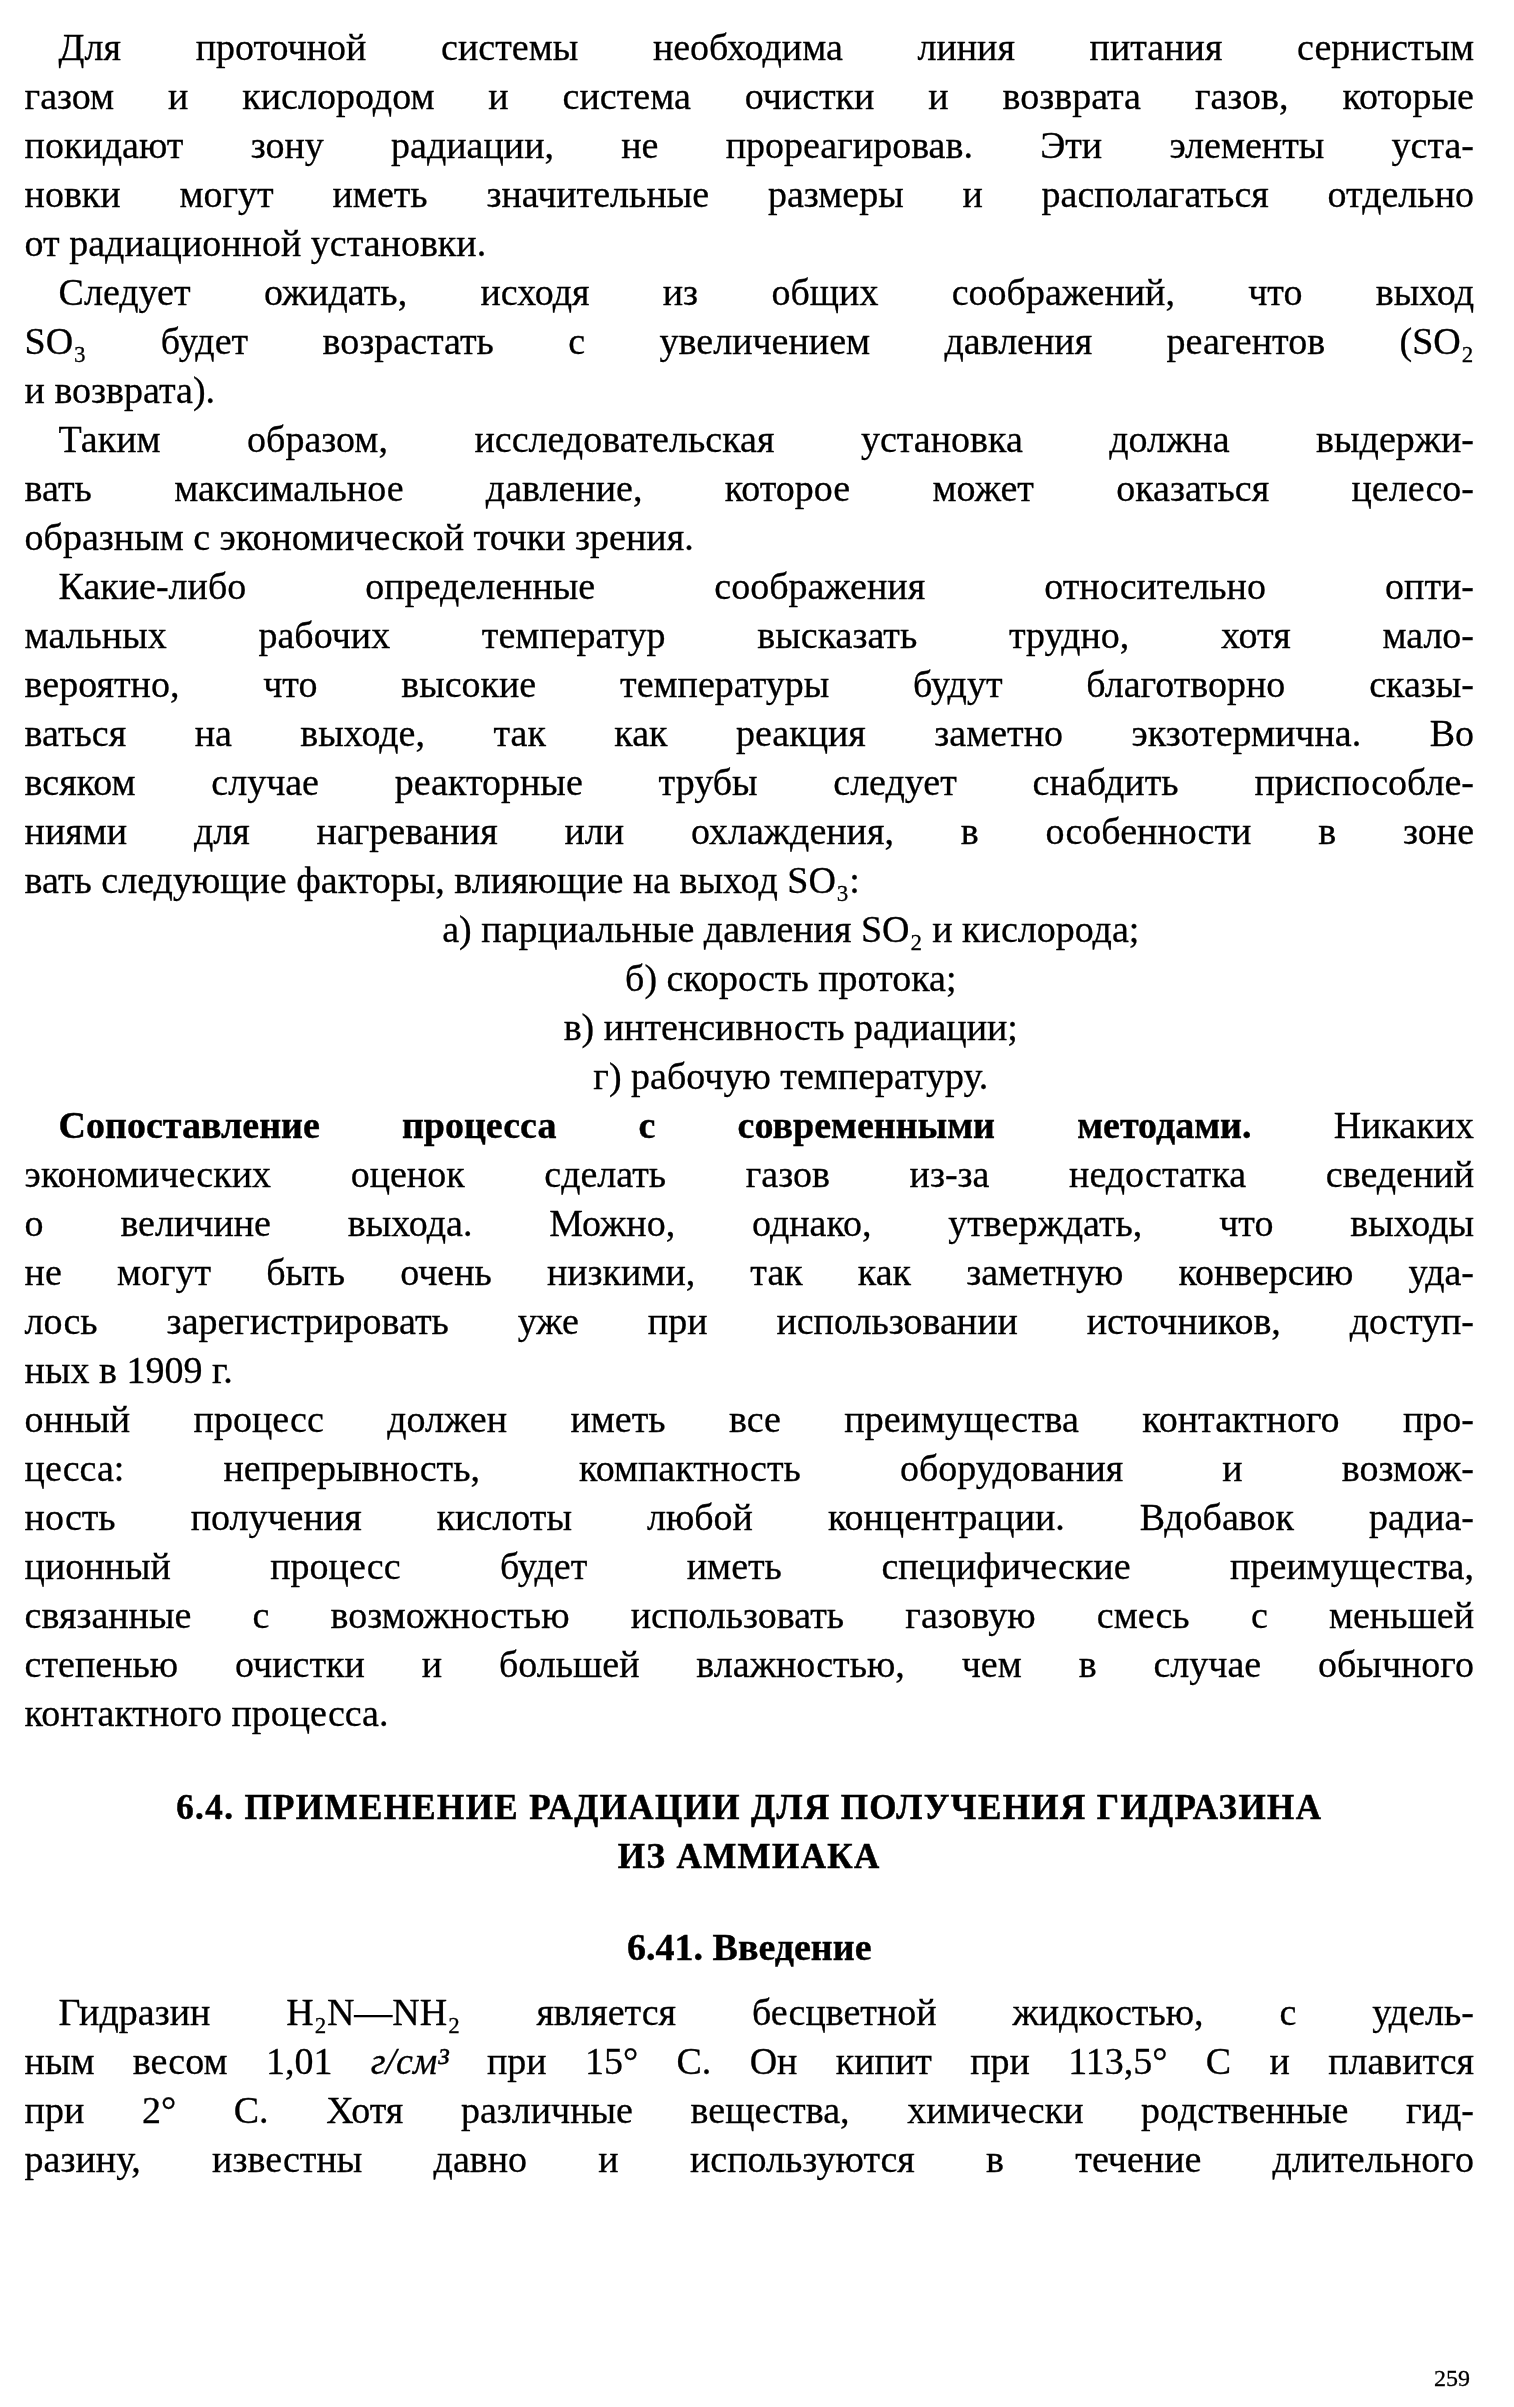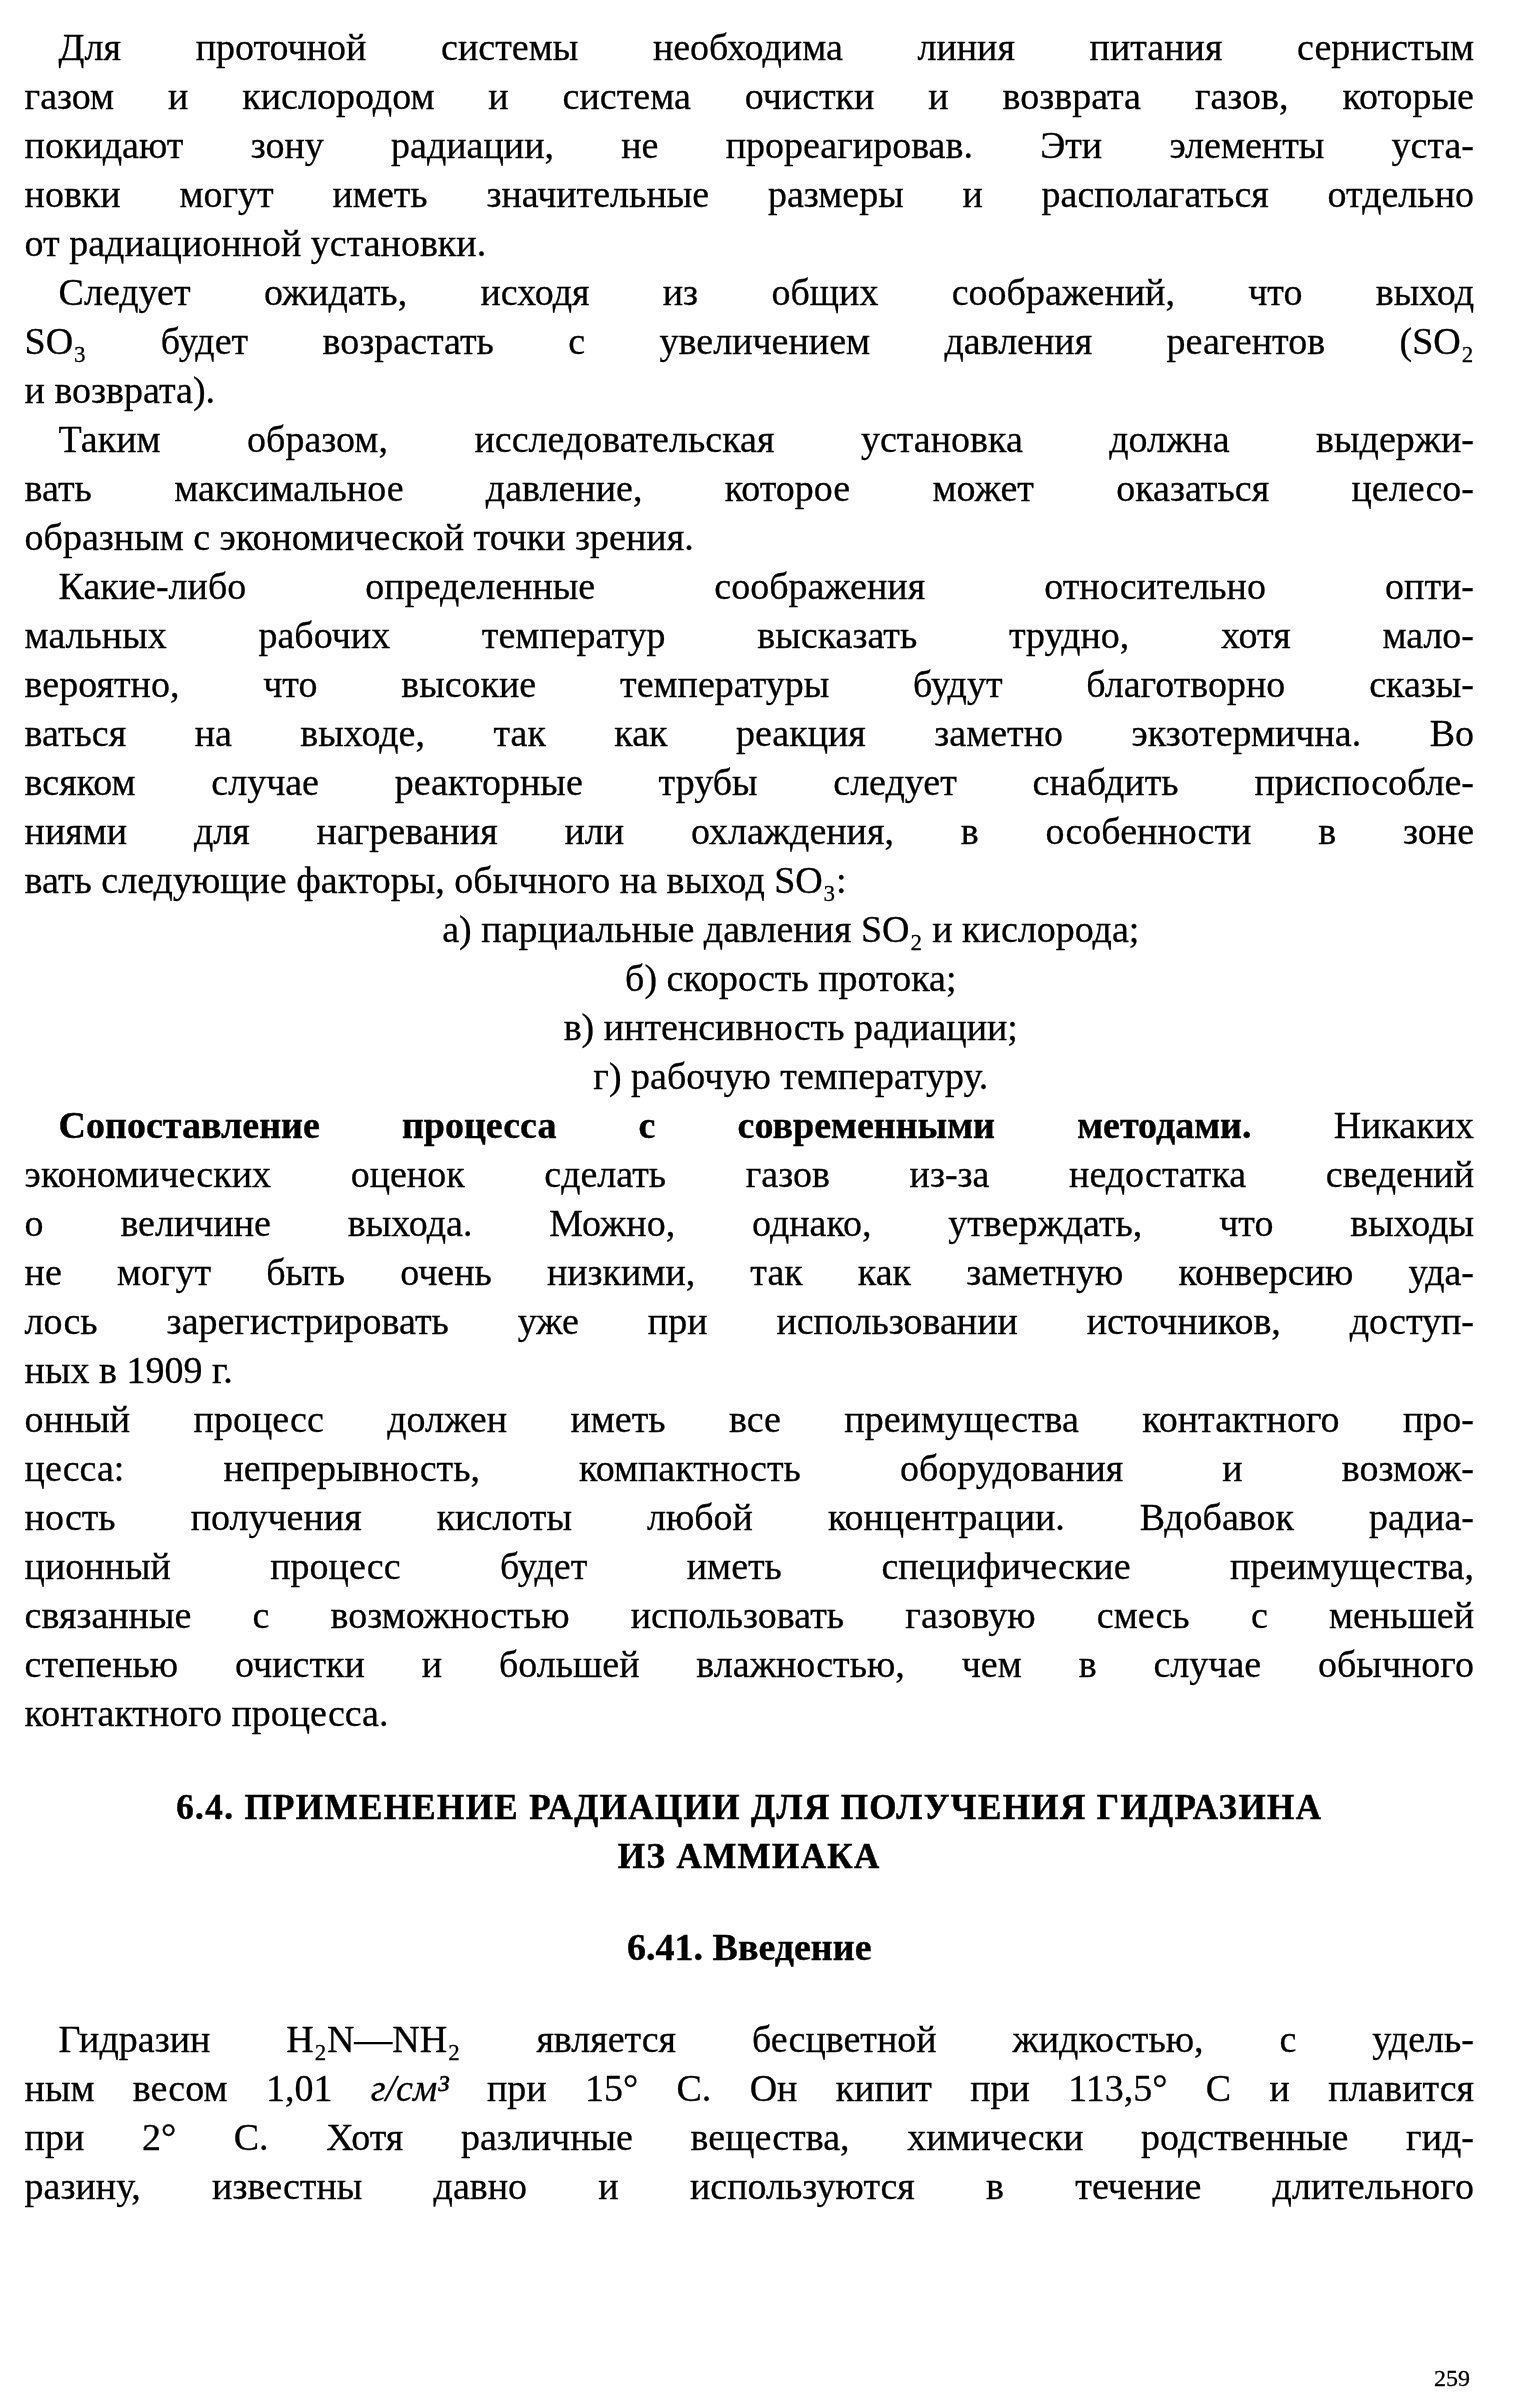--- a/index.html
+++ b/index.html
@@ -32,21 +32,21 @@
   }
   .block-heading { margin-top: 45px; }
   .block-heading .line {
     font-weight: bold;
     font-size: 35px;
     letter-spacing: 1.4px;
     text-align: center;
     text-align-last: center;
     -webkit-text-stroke: 0.5px #000;
   }
-  .block-subheading { margin-top: 42px; margin-bottom: 43px; }
+  .block-subheading { margin-top: 42px; margin-bottom: 16px; }
   .block-subheading .line {
     font-weight: bold;
     font-size: 38px;
     text-align: center;
     text-align-last: center;
     -webkit-text-stroke: 0.4px #000;
   }
   .page-number {
     position: absolute;
     right: 44px;
@@ -82,21 +82,21 @@
       </section>
       <section class="block block-paragraph">
         <div class="line fill indent"><span>Какие-либо определенные соображения относительно опти-</span></div>
         <div class="line fill"><span>мальных рабочих температур высказать трудно, хотя мало-</span></div>
         <div class="line fill"><span>вероятно, что высокие температуры будут благотворно сказы-</span></div>
         <div class="line fill"><span>ваться на выходе, так как реакция заметно экзотермична. Во</span></div>
         <div class="line fill"><span>всяком случае реакторные трубы следует снабдить приспособле-</span></div>
         <div class="line fill"><span>ниями для нагревания или охлаждения, в особенности в зоне</span></div>
       </section>
       <section class="block block-paragraph">
-        <div class="line"><span>вать следующие факторы, обычного на выход SO₃:</span></div>
+        <div class="line"><span>вать следующие факторы, влияющие на выход SO₃:</span></div>
       </section>
       <section class="block block-list">
         <div class="line list-item"><span>а) парциальные давления SO₂ и кислорода;</span></div>
         <div class="line list-item"><span>б) скорость протока;</span></div>
         <div class="line list-item"><span>в) интенсивность радиации;</span></div>
         <div class="line list-item"><span>г) рабочую температуру.</span></div>
       </section>
       <section class="block block-paragraph">
         <div class="line fill indent"><b>Сопоставление процесса с современными методами.</b><span> Никаких</span></div>
         <div class="line fill"><span>экономических оценок сделать газов из-за недостатка сведений</span></div>

